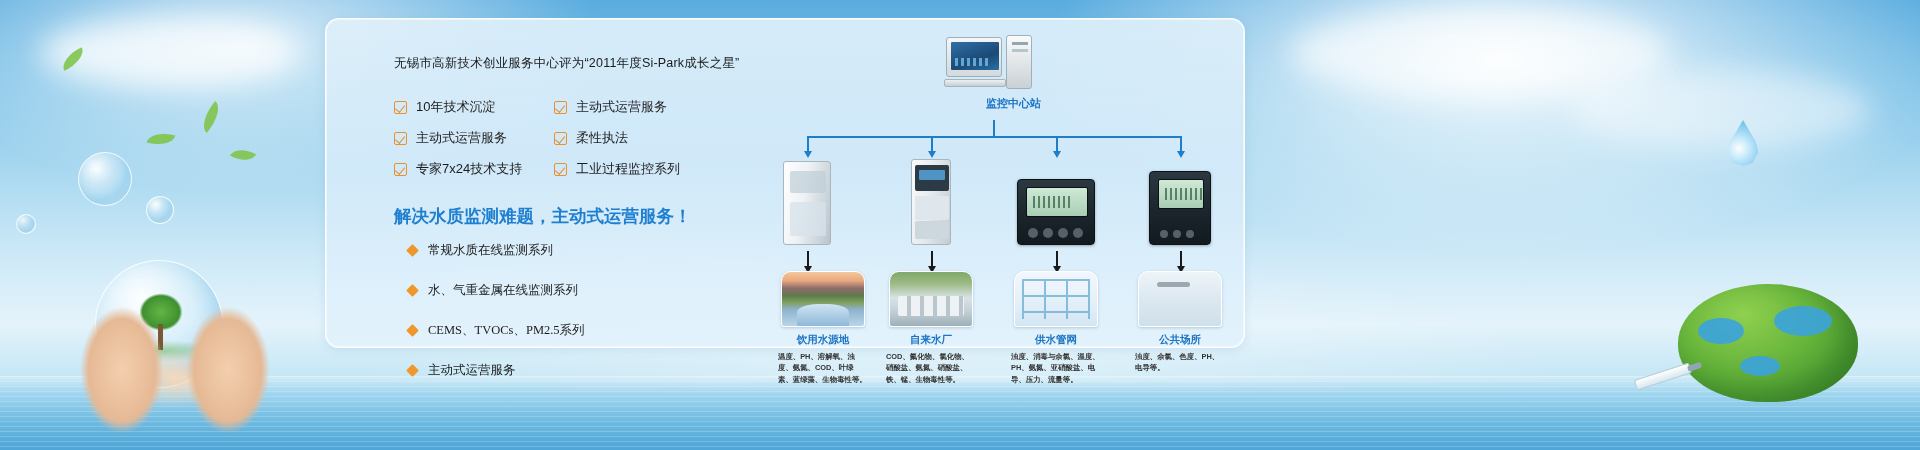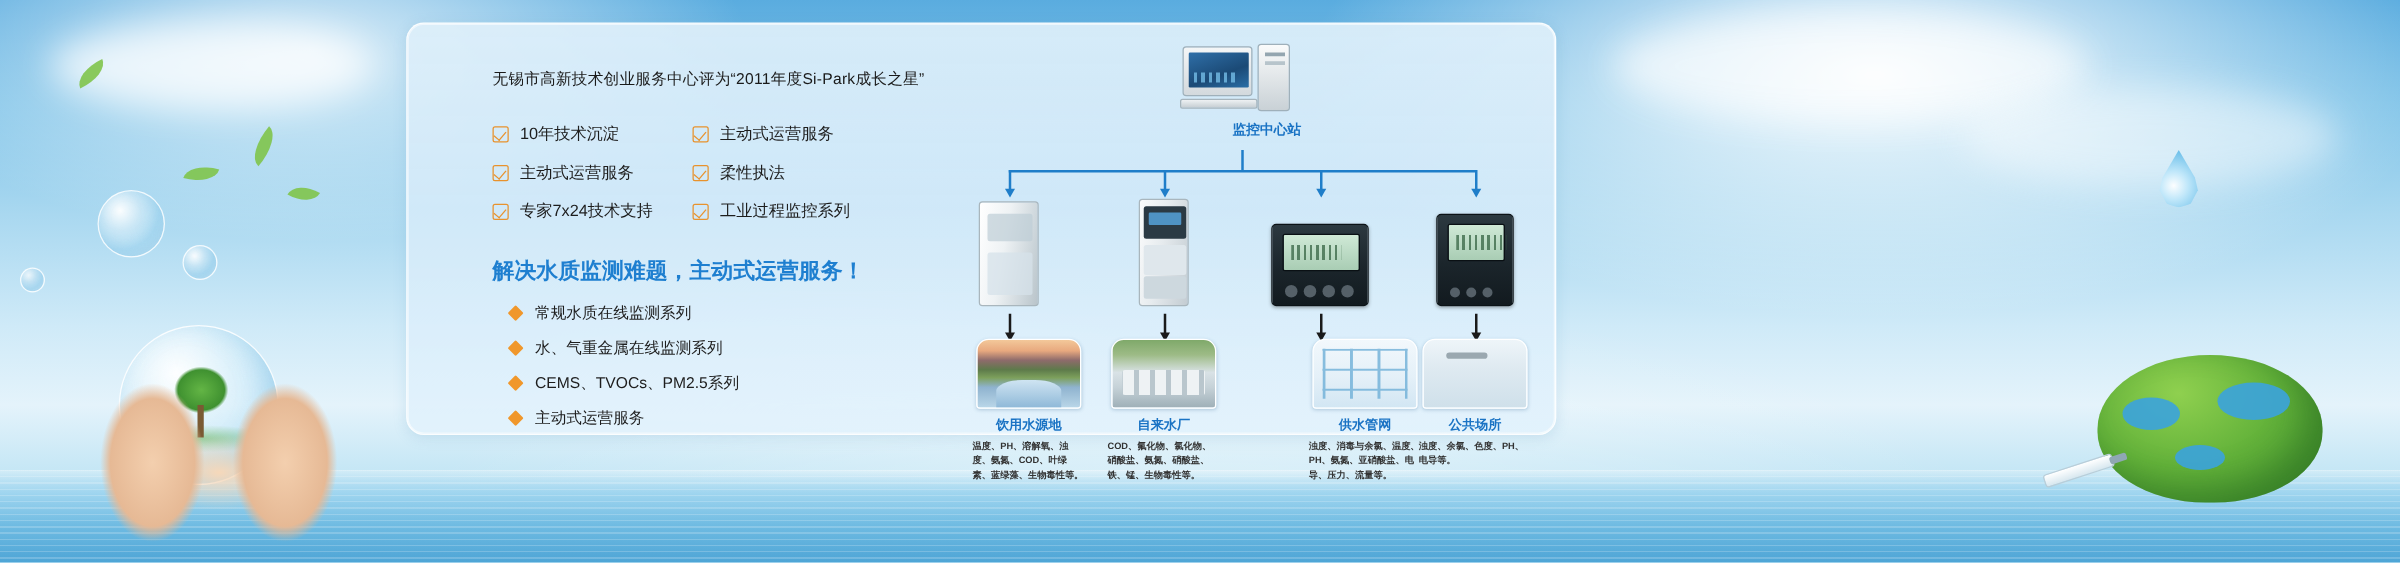--- a/index.html
+++ b/index.html
@@ -104,21 +104,21 @@
   }
   .chk:after{
     content:""; position:absolute; left:2px; top:1px; width:5px; height:8px;
     border-right:1.8px solid #e8922d; border-bottom:1.8px solid #e8922d;
     transform:rotate(40deg);
   }
   .feature-label{ color:#1d1d1d; font-size:13px; white-space:nowrap; }
 
   #slogan{ margin-top:26px; color:#1e7fd0; font-size:17.5px; font-weight:700; white-space:nowrap; }
 
-  #series-list{ margin-top:14px; display:flex; flex-direction:column; gap:11px; }
+  #series-list{ margin-top:14px; display:flex; flex-direction:column; gap:23px;font-family:Liberation Serif, serif; }
   .series-item{ display:flex; align-items:center; gap:11px; padding-left:14px; }
   .diamond{
     width:9px; height:9px; flex:0 0 9px; background:#f0972b; transform:rotate(45deg); border-radius:1px;
   }
   .series-label{ color:#1d1d1d; font-size:12.5px; white-space:nowrap; }
 
   
   #diagram{ position:absolute; left:435px; top:16px; width:460px; height:300px; }
 
   #center-station{ position:absolute; left:185px; top:0; width:95px; text-align:right; }
@@ -389,21 +389,21 @@
     <div class="photo-col" style="left:16px;">
       <div class="photo ph-river"></div>
       <div class="photo-title">饮用水源地</div>
       <div class="photo-desc">温度、PH、溶解氧、浊度、氨氮、COD、叶绿素、蓝绿藻、生物毒性等。</div>
     </div>
     <div class="photo-col" style="left:124px;">
       <div class="photo ph-plant"></div>
       <div class="photo-title">自来水厂</div>
       <div class="photo-desc">COD、氟化物、氯化物、硝酸盐、氨氮、硝酸盐、铁、锰、生物毒性等。</div>
     </div>
-    <div class="photo-col" style="left:249px;margin-left:36px;">
+    <div class="photo-col" style="left:249px;">
       <div class="photo ph-pipe"></div>
       <div class="photo-title">供水管网</div>
       <div class="photo-desc">浊度、消毒与余氯、温度、PH、氨氮、亚硝酸盐、电导、压力、流量等。</div>
     </div>
     <div class="photo-col" style="left:373px;">
       <div class="photo ph-tap"></div>
       <div class="photo-title">公共场所</div>
       <div class="photo-desc">浊度、余氯、色度、PH、电导等。</div>
     </div>
 

